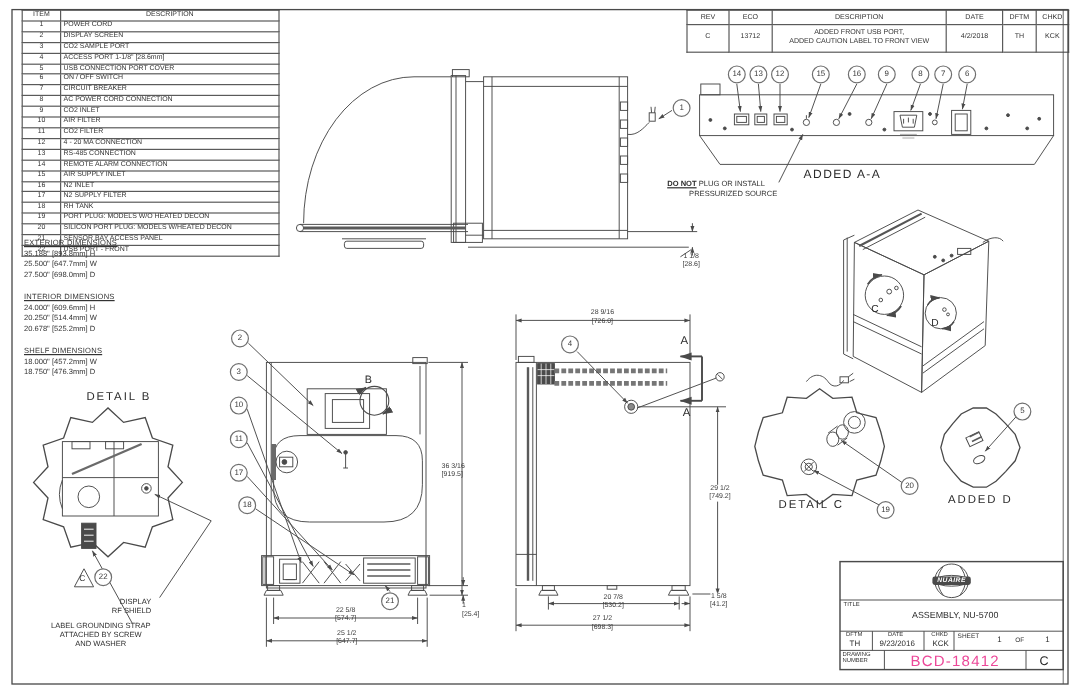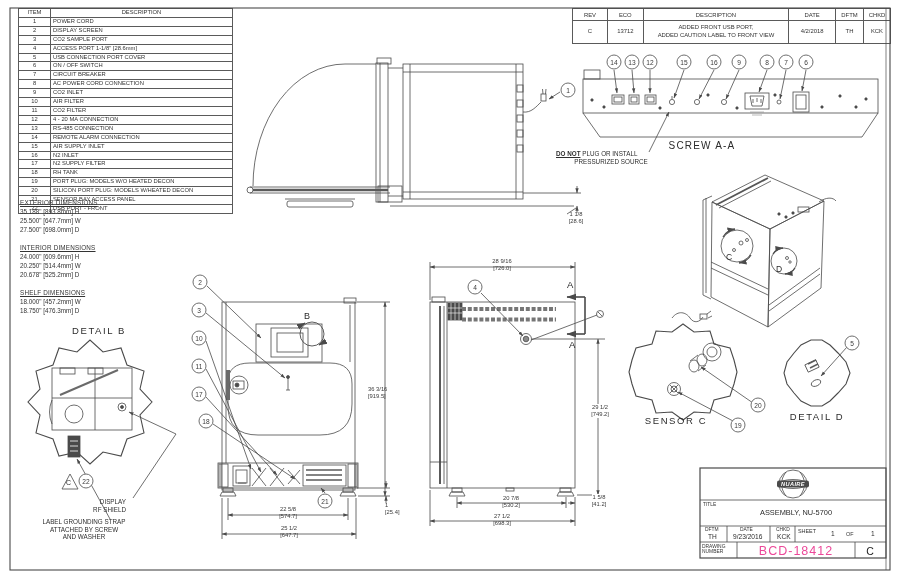--- a/index.html
+++ b/index.html
@@ -526,23 +526,23 @@
   <div class="balloon" style="left:739px;top:62px">9</div>
   <div class="balloon" style="left:767px;top:62px">8</div>
   <div class="balloon" style="left:786px;top:62px">7</div>
   <div class="balloon" style="left:806px;top:62px">6</div>
   <div class="balloon" style="left:86px;top:481px">22</div>
   <div class="balloon" style="left:758px;top:405px">20</div>
   <div class="balloon" style="left:738px;top:425px">19</div>
   <div class="balloon" style="left:852px;top:343px">5</div>
 
   <div class="detail-title" style="left:99px;top:325px">DETAIL B</div>
-  <div class="detail-title" style="left:676px;top:415px">SENSOR C</div>
-  <div class="detail-title" style="left:817px;top:411px">DETAIL D</div>
-  <div class="view-label" style="left:702px;top:140px">SCREW A-A</div>
+  <div class="detail-title" style="left:676px;top:415px">DETAIL C</div>
+  <div class="detail-title" style="left:817px;top:411px">ADDED D</div>
+  <div class="view-label" style="left:702px;top:140px">ADDED A-A</div>
 
   <div class="note" style="left:556px;top:150px;width:110px">
     <div><b><u>DO NOT</u></b><span> PLUG OR INSTALL</span></div>
     <div class="l2">PRESSURIZED SOURCE</div>
   </div>
 
   <div class="ref-letter" style="left:304px;top:311px;font-size:9px">B</div>
   <div class="sec-letter" style="left:567px;top:279px">A</div>
   <div class="sec-letter" style="left:569px;top:339px">A</div>
   <div class="ref-letter" style="left:726px;top:252px">C</div>

